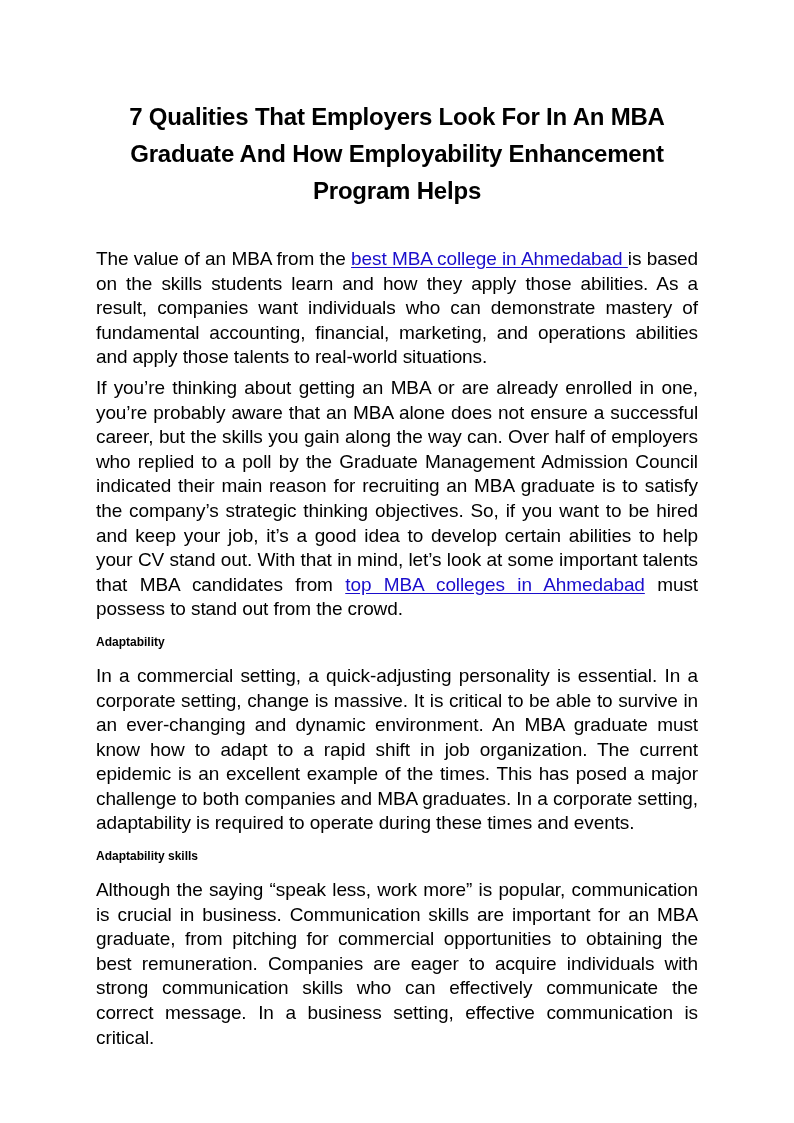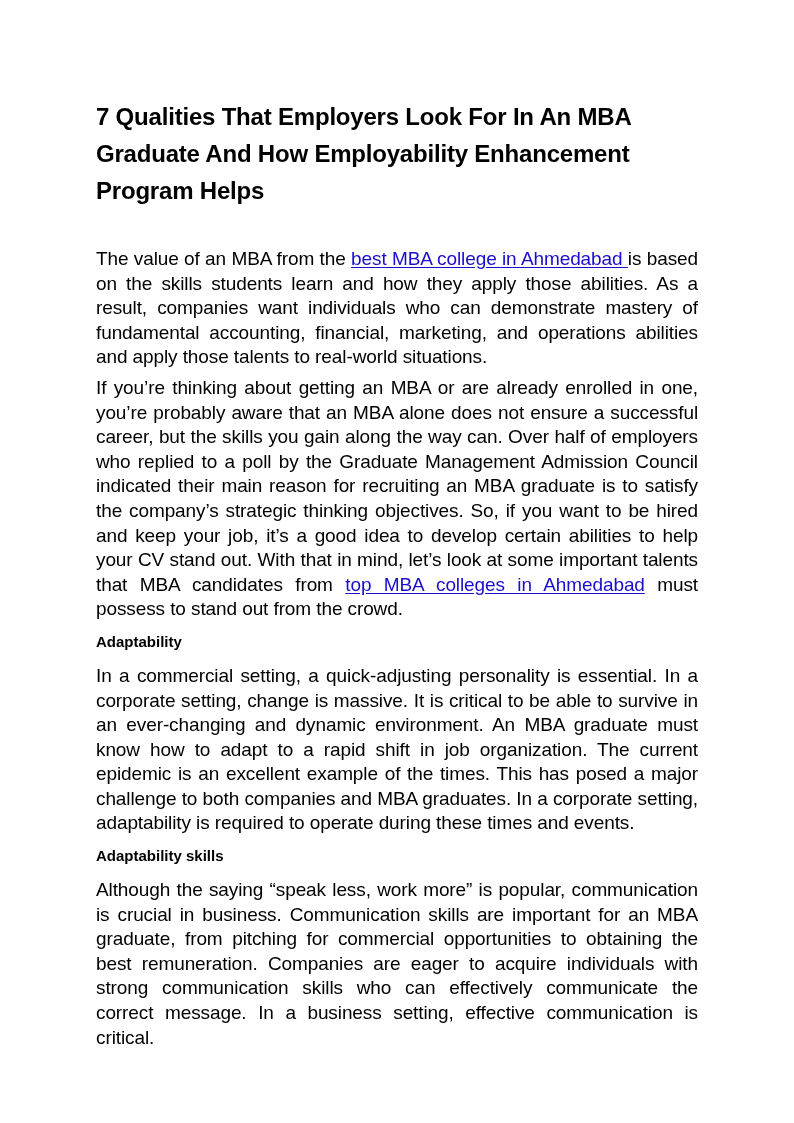--- a/index.html
+++ b/index.html
@@ -20,35 +20,36 @@
       left: 96px;
       top: 98px;
       width: 602px;
     }
     .title {
       font-size: 24px;
       font-weight: bold;
       line-height: 37px;
       margin: 0 0 38px 0;
       letter-spacing: -0.2px;
+      text-align: center;
     }
     p.body {
       font-size: 19px;
       line-height: 24.6px;
       text-align: justify;
       margin: 0 0 8px 0;
       letter-spacing: -0.1px;
     }
     a.link {
       color: #1a0dcc;
       text-decoration: underline;
       text-underline-offset: 2px;
     }
     .heading {
-      font-size: 15px;
+      font-size: 12px;
       font-weight: bold;
       line-height: 24px;
       margin: 6px 0 10px 0;
     }
     #p1 { margin-bottom: 6px; }
   </style>
 </head>
 <body>
 
 <div class="page">

